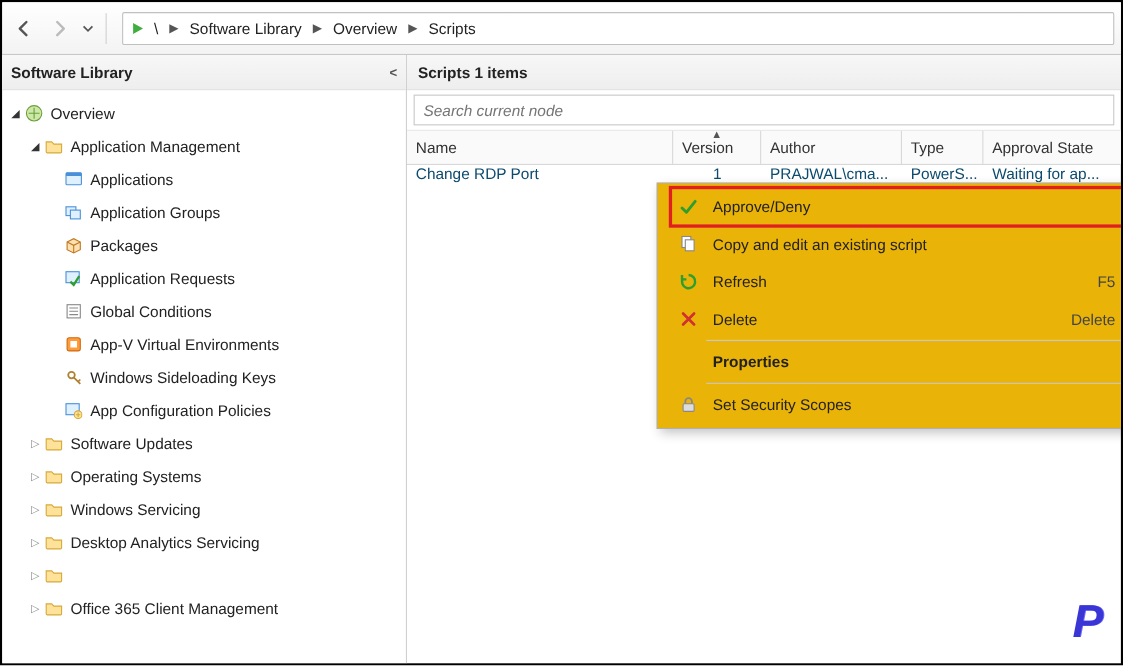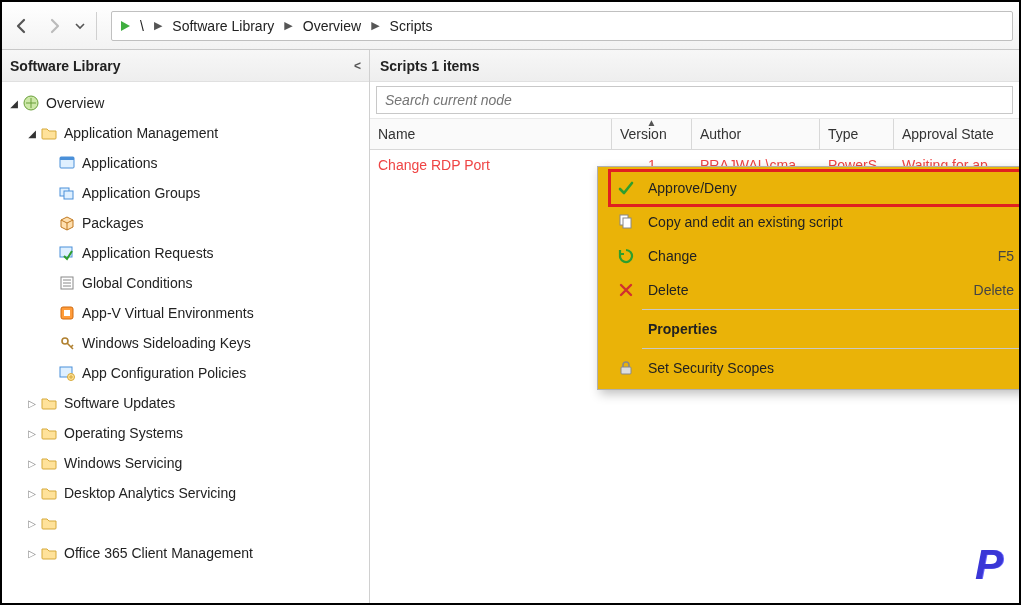--- a/index.html
+++ b/index.html
@@ -77,21 +77,21 @@
   }
   .col.sorted .sort-arrow {
     position: absolute; top: -2px; left: 50%; transform: translateX(-50%); font-size: 10px; color: #555;
   }
   .c-name { width: 242px; }
   .c-ver { width: 80px; }
   .c-auth { width: 128px; }
   .c-type { width: 74px; }
   .c-appr { flex: 1; border-right: none; align-items: center; }
   .row {
-    display: flex; height: 30px; align-items: center; color: #ef4444;
+    display: flex; height: 30px; align-items: flex-start; color: #0c4a6e;
   }
   .cell { padding: 0 8px; display: flex; align-items: center; overflow: hidden; text-overflow: ellipsis; white-space: nowrap; }
   
   .ctx {
     position: absolute; left: 575px; top: 164px; width: 440px; background: #eab308;
     border: 1px solid #b0b0b0; box-shadow: 3px 4px 10px rgba(0,0,0,.25);
     padding: 4px 12px;
     margin-left: 20px;
   }
   .ctx-item {
@@ -371,21 +371,21 @@
         <span class="ctx-label">Copy and edit an existing script</span>
         <span class="ctx-accel"></span>
       </div>
       <div class="ctx-item">
         <span class="ctx-ico">
           <svg width="18" height="18" viewBox="0 0 18 18">
             <path d="M9 3 a6 6 0 1 1 -5.2 3" fill="none" stroke="#2e9e2e" stroke-width="2.2"></path>
             <path d="M3 3 v4 h4" fill="none" stroke="#2e9e2e" stroke-width="2.2"></path>
           </svg>
         </span>
-        <span class="ctx-label">Change</span>
+        <span class="ctx-label">Refresh</span>
         <span class="ctx-accel">F5</span>
       </div>
       <div class="ctx-item">
         <span class="ctx-ico">
           <svg width="18" height="18" viewBox="0 0 18 18">
             <path d="M4 4 L14 14 M14 4 L4 14" stroke="#d03030" stroke-width="2.4" stroke-linecap="round"></path>
           </svg>
         </span>
         <span class="ctx-label">Delete</span>
         <span class="ctx-accel">Delete</span>

